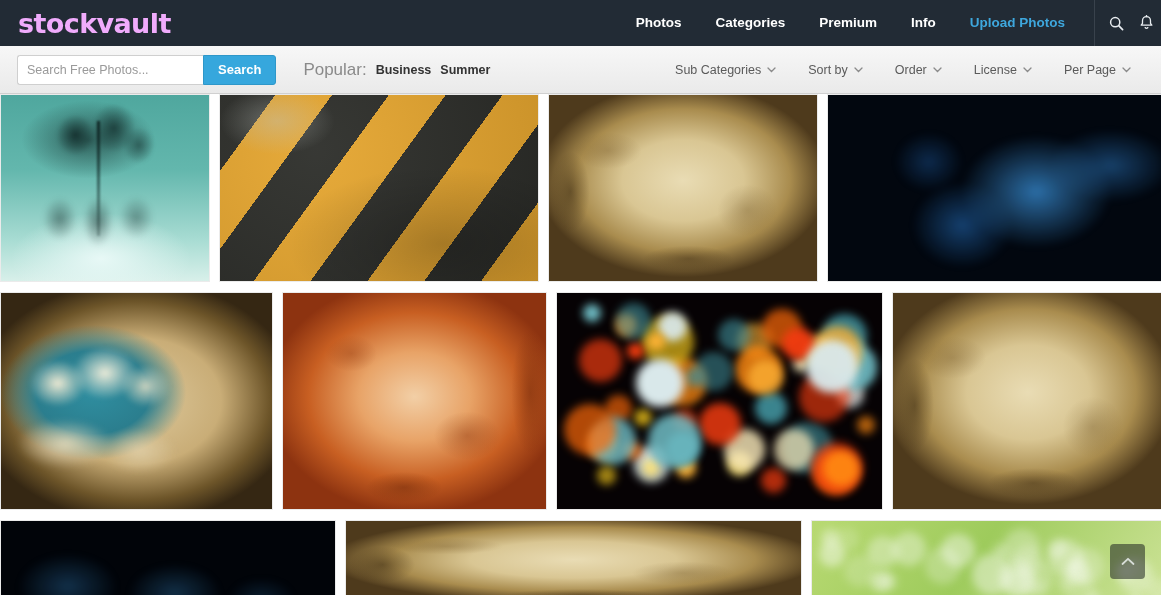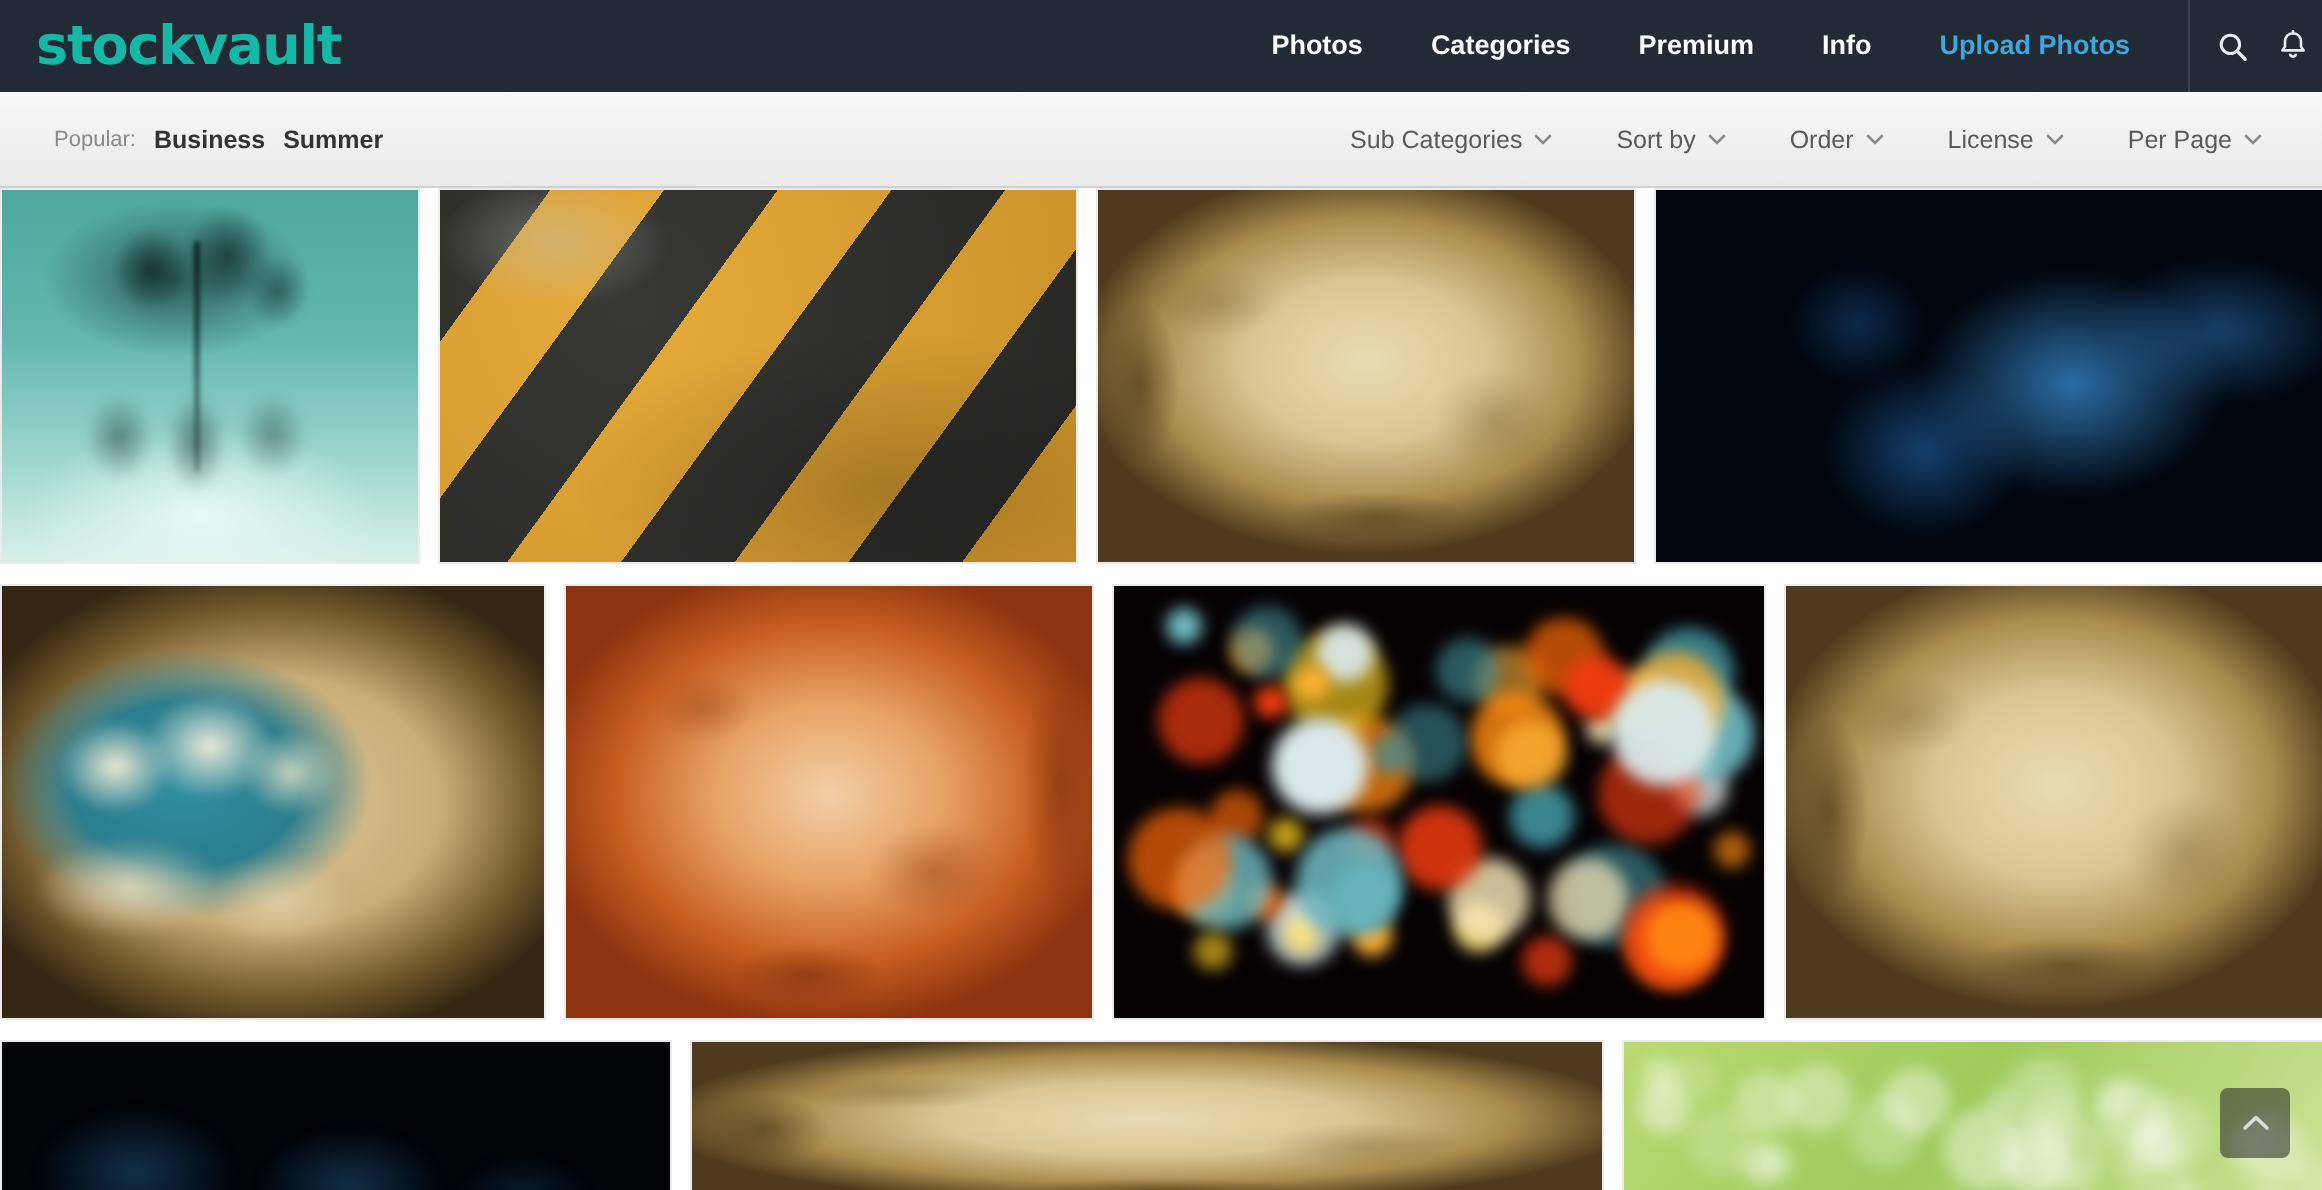--- a/index.html
+++ b/index.html
@@ -15,21 +15,21 @@
   
   .topnav {
     height: 46px;
     background: #222b35;
     display: flex;
     align-items: center;
     position: relative;
   }
   .logo {
     margin-left: 18px;
-    color: #14b8a6;
+    color: #f0abfc;
     font-size: 27px;
     font-weight: bold;
     letter-spacing: -0.6px;
     line-height: 1;
     font-family: "DejaVu Sans", sans-serif;
     text-align: right;
   }
   .nav-links {
     display: flex;
     align-items: center;
@@ -97,21 +97,21 @@
     font-weight: bold;
     cursor: pointer;
     font-family: "Liberation Sans", sans-serif;
   }
   .popular {
     display: flex;
     align-items: center;
     margin-left: 27px;
     gap: 9px;
   }
-  .popular-label { color: #8a8a8a; font-size: 11px; }
+  .popular-label { color: #8a8a8a; font-size: 17px; }
   .popular-tag {
     color: #333333;
     font-size: 12.5px;
     font-weight: bold;
     cursor: pointer;
   }
   .filters {
     display: flex;
     align-items: center;
     margin-left: auto;
@@ -328,20 +328,24 @@
       <svg width="15" height="16" viewBox="0 0 15 16">
         <path d="M7.5 1.6c-2.3 0-4 1.8-4 4.1v2.6L2.2 10.2h10.6L11.5 8.3V5.7c0-2.3-1.7-4.1-4-4.1z" fill="none" stroke="#e9edf1" stroke-width="1.3" stroke-linejoin="round"></path>
         <path d="M6.1 11.9c0 .8.6 1.4 1.4 1.4s1.4-.6 1.4-1.4" fill="none" stroke="#e9edf1" stroke-width="1.3"></path>
         <line x1="7.5" y1="0.6" x2="7.5" y2="1.7" stroke="#e9edf1" stroke-width="1.3" stroke-linecap="round"></line>
       </svg>
     </div>
   </div>
 </div>
 
 <div class="filterbar">
+  <div class="search-wrap">
+    <input class="search-input" type="text" placeholder="Search Free Photos..." style="">
+    <button class="search-btn">Search</button>
+  </div>
 
   <div class="popular">
     <span class="popular-label">Popular:</span>
     <span class="popular-tag">Business</span>
     <span class="popular-tag">Summer</span>
   </div>
 
   <div class="filters">
     <div class="filter-item">
       <span>Sub Categories</span>

